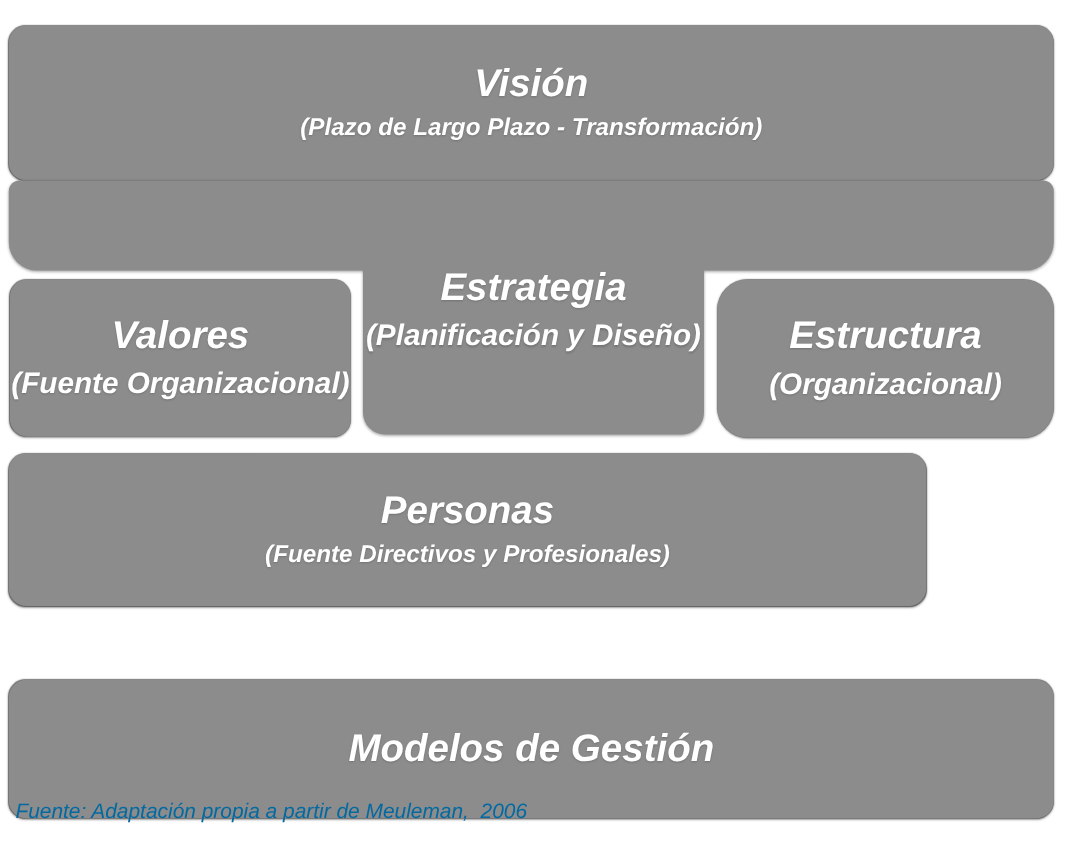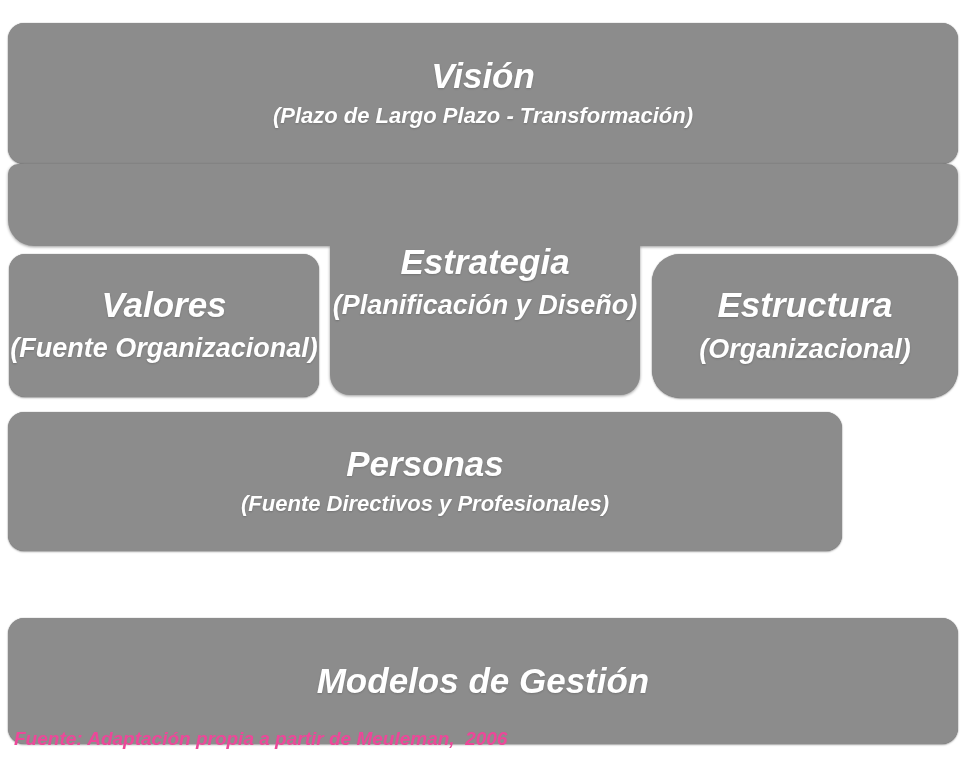--- a/index.html
+++ b/index.html
@@ -84,23 +84,22 @@
   .personas { left: 8px; top: 412px; width: 834px; height: 139px; border-radius: 16px; }
   .modelos  { left: 8px; top: 582px; width: 950px; height: 126px; border-radius: 16px; margin-top: 36px; }
 
   
   .source {
     position: absolute;
     left: 14px;
     top: 728px;
     font-size: 19px;
     font-style: italic;
-    color: #ec4899;
+    color: #0369a1;
     white-space: pre;
-    font-weight: bold;
   }
 </style>
 </head>
 <body>
 
 <div class="canvas">
 
   <div class="gbox vision">
     <div class="title">Visión</div>
     <div class="subtitle">(Plazo de Largo Plazo - Transformación)</div>

